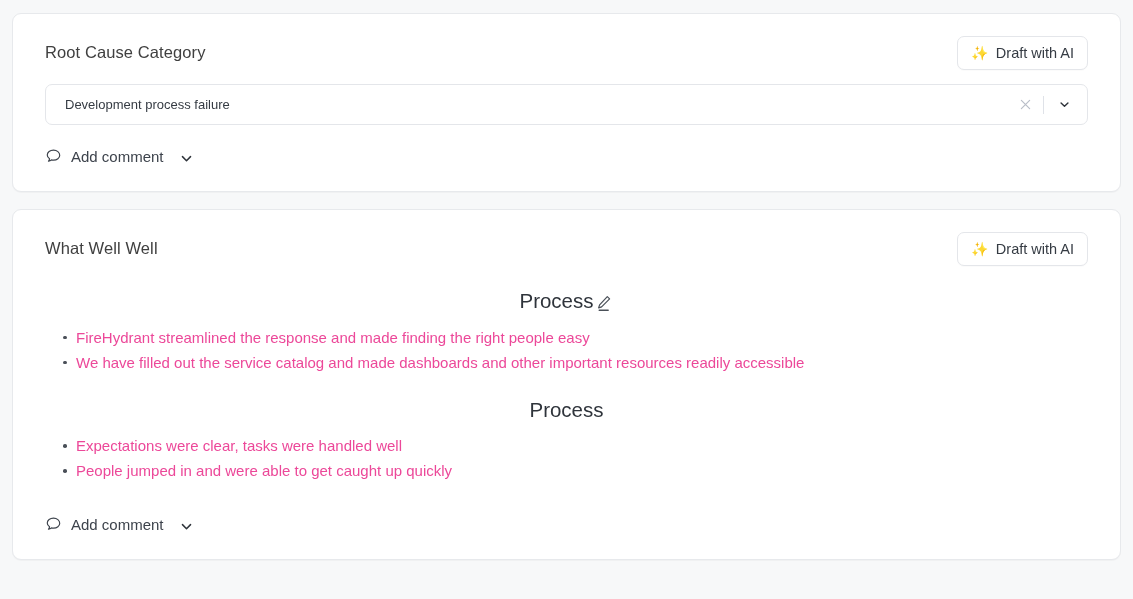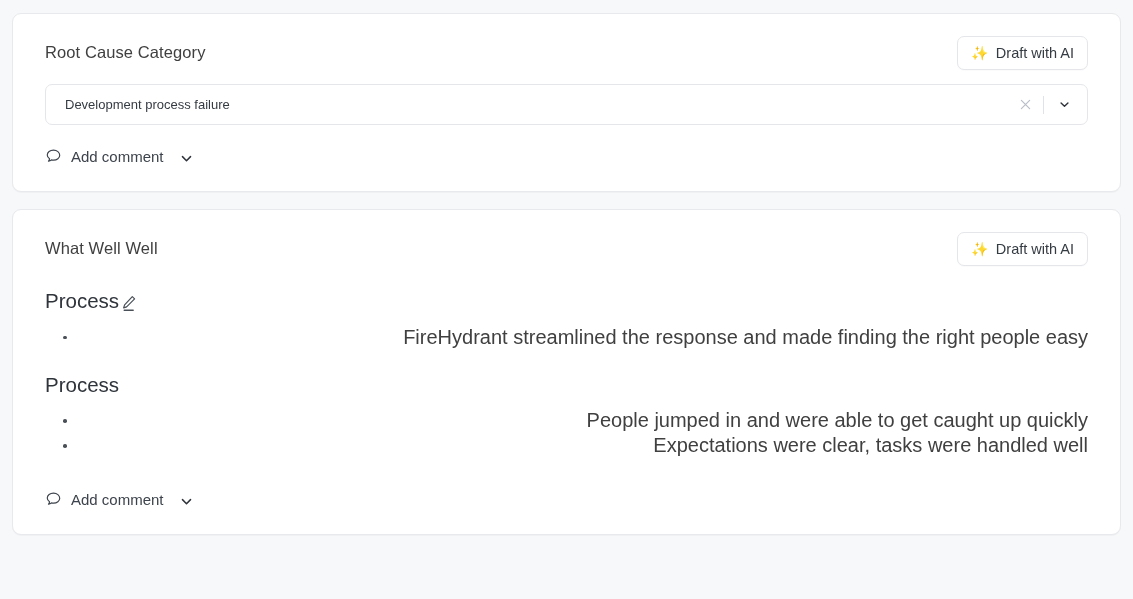--- a/index.html
+++ b/index.html
@@ -129,21 +129,21 @@
     display: flex;
     align-items: center;
     margin-left: 6px;
   }
 
   
   .body-block { padding-bottom: 4px; }
   .sub-head-row {
     display: flex;
     align-items: flex-start;
-    justify-content: flex-start;
+    justify-content: center;
     margin-top: 22px;
   }
   .sub-head {
     font-size: 20.5px;
     font-weight: 400;
     color: #2f343b;
     margin: 0;
     line-height: 1.25;
   }
   .edit-icon-btn {
@@ -155,25 +155,24 @@
     cursor: pointer;
     margin-top: 5px;
   }
   ul.bullets {
     margin: 11px 0 0 0;
     padding-left: 31px;
     list-style: none;
   }
   ul.bullets li {
     position: relative;
-    font-size: 20px;
-    color: #404040;
+    font-size: 15px;
+    color: #ec4899;
     line-height: 25px;
     padding-left: 0;
-    text-align: right;
   }
   ul.bullets li::before {
     content: "";
     position: absolute;
     left: -13px;
     top: 11px;
     width: 3.5px;
     height: 3.5px;
     border-radius: 50%;
     background: #4a5058;
@@ -251,29 +250,30 @@
         <span class="edit-icon-btn">
           <svg width="18" height="18" viewBox="0 0 18 18" aria-hidden="true">
             <path d="M12.3 2.6 L14.6 4.9 L6.6 12.9 L3.6 13.9 L4.6 10.9 Z" stroke="#4a5058" stroke-width="1.2" fill="none" stroke-linejoin="round"></path>
             <path d="M4.2 16.2 L13.2 16.2" stroke="#4a5058" stroke-width="1.4" stroke-linecap="round"></path>
           </svg>
         </span>
       </div>
 
       <ul class="bullets">
         <li>FireHydrant streamlined the response and made finding the right people easy</li>
+        <li>We have filled out the service catalog and made dashboards and other important resources readily accessible</li>
       </ul>
 
       <div class="sub-head-row">
         <h2 class="sub-head">Process</h2>
       </div>
 
       <ul class="bullets">
+        <li>Expectations were clear, tasks were handled well</li>
         <li>People jumped in and were able to get caught up quickly</li>
-        <li>Expectations were clear, tasks were handled well</li>
       </ul>
 
       <div class="spacer-after-list"></div>
     </div>
 
     <div class="comment-row">
       <span>
         <svg width="17" height="17" viewBox="0 0 18 18" aria-hidden="true">
           <path d="M9 2.2c-3.7 0-6.6 2.3-6.6 5.2 0 1.6 0.9 3.1 2.4 4.05 -0.05 1.0 -0.45 1.9 -1.1 2.55 1.3 -0.15 2.4 -0.75 3.1 -1.4 0.7 0.2 1.45 0.3 2.2 0.3 3.7 0 6.6 -2.3 6.6 -5.2S12.7 2.2 9 2.2z" stroke="#3d434c" stroke-width="1.25" fill="none" stroke-linejoin="round"></path>
         </svg>

